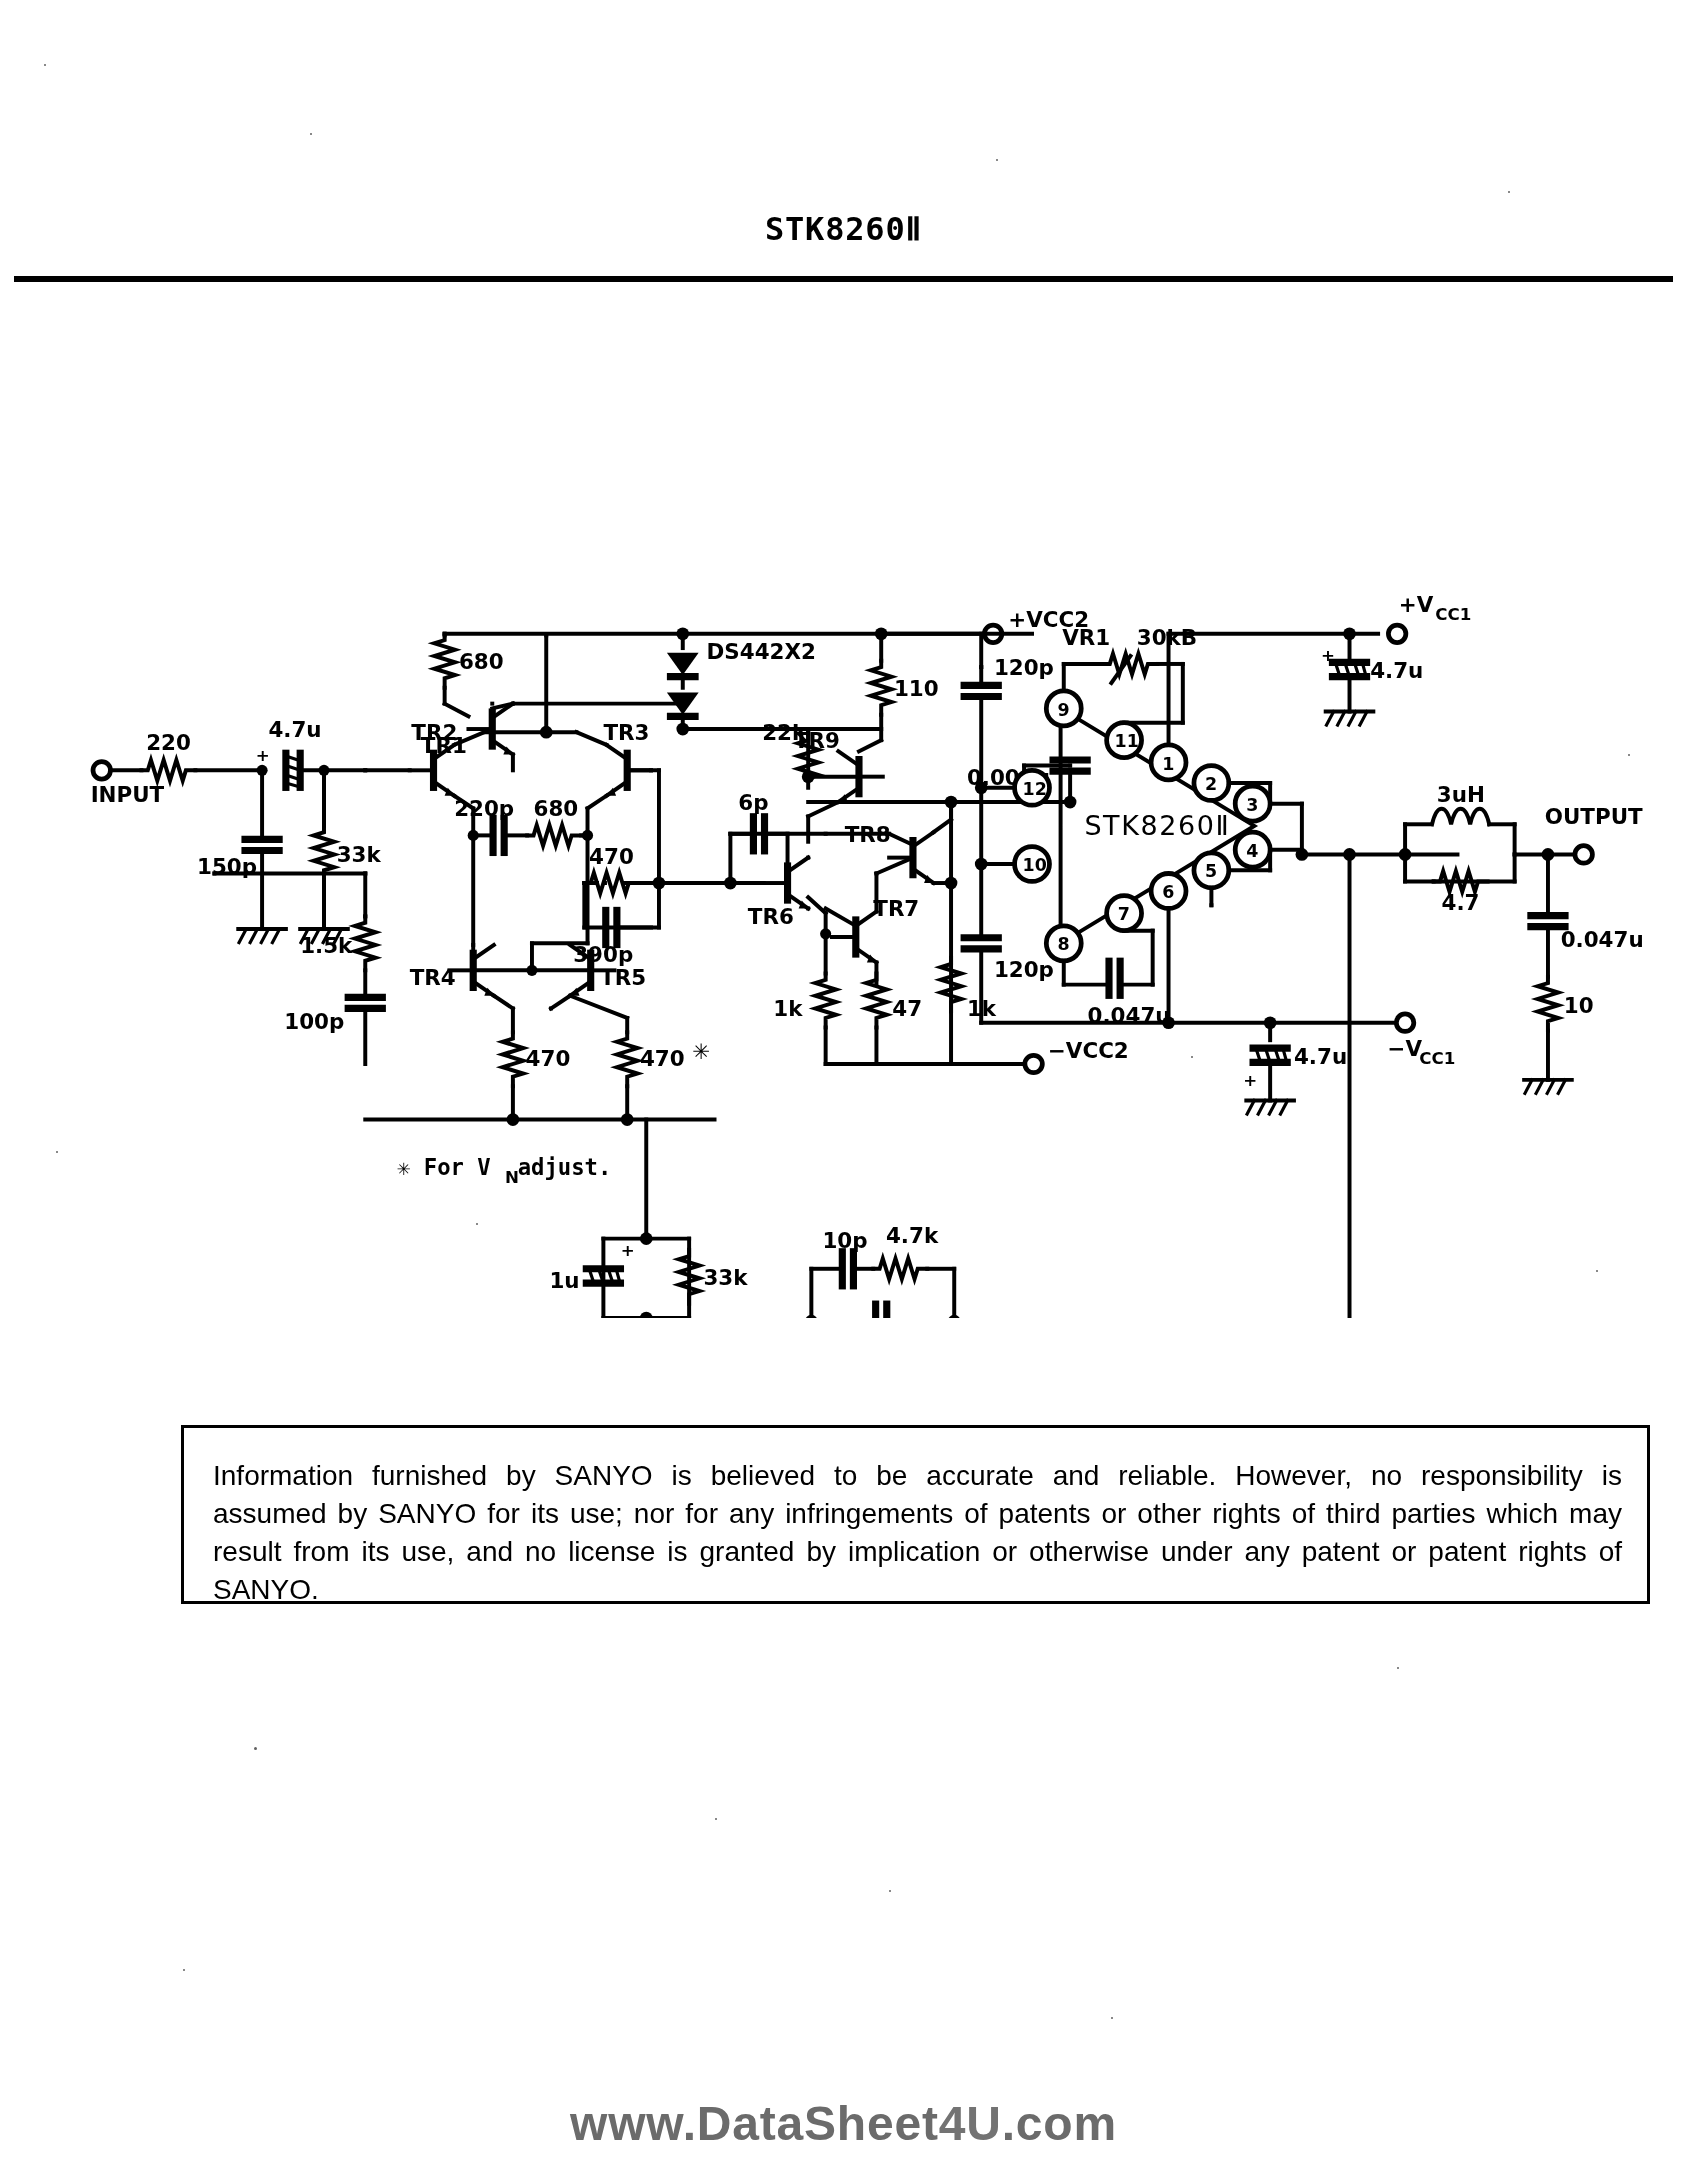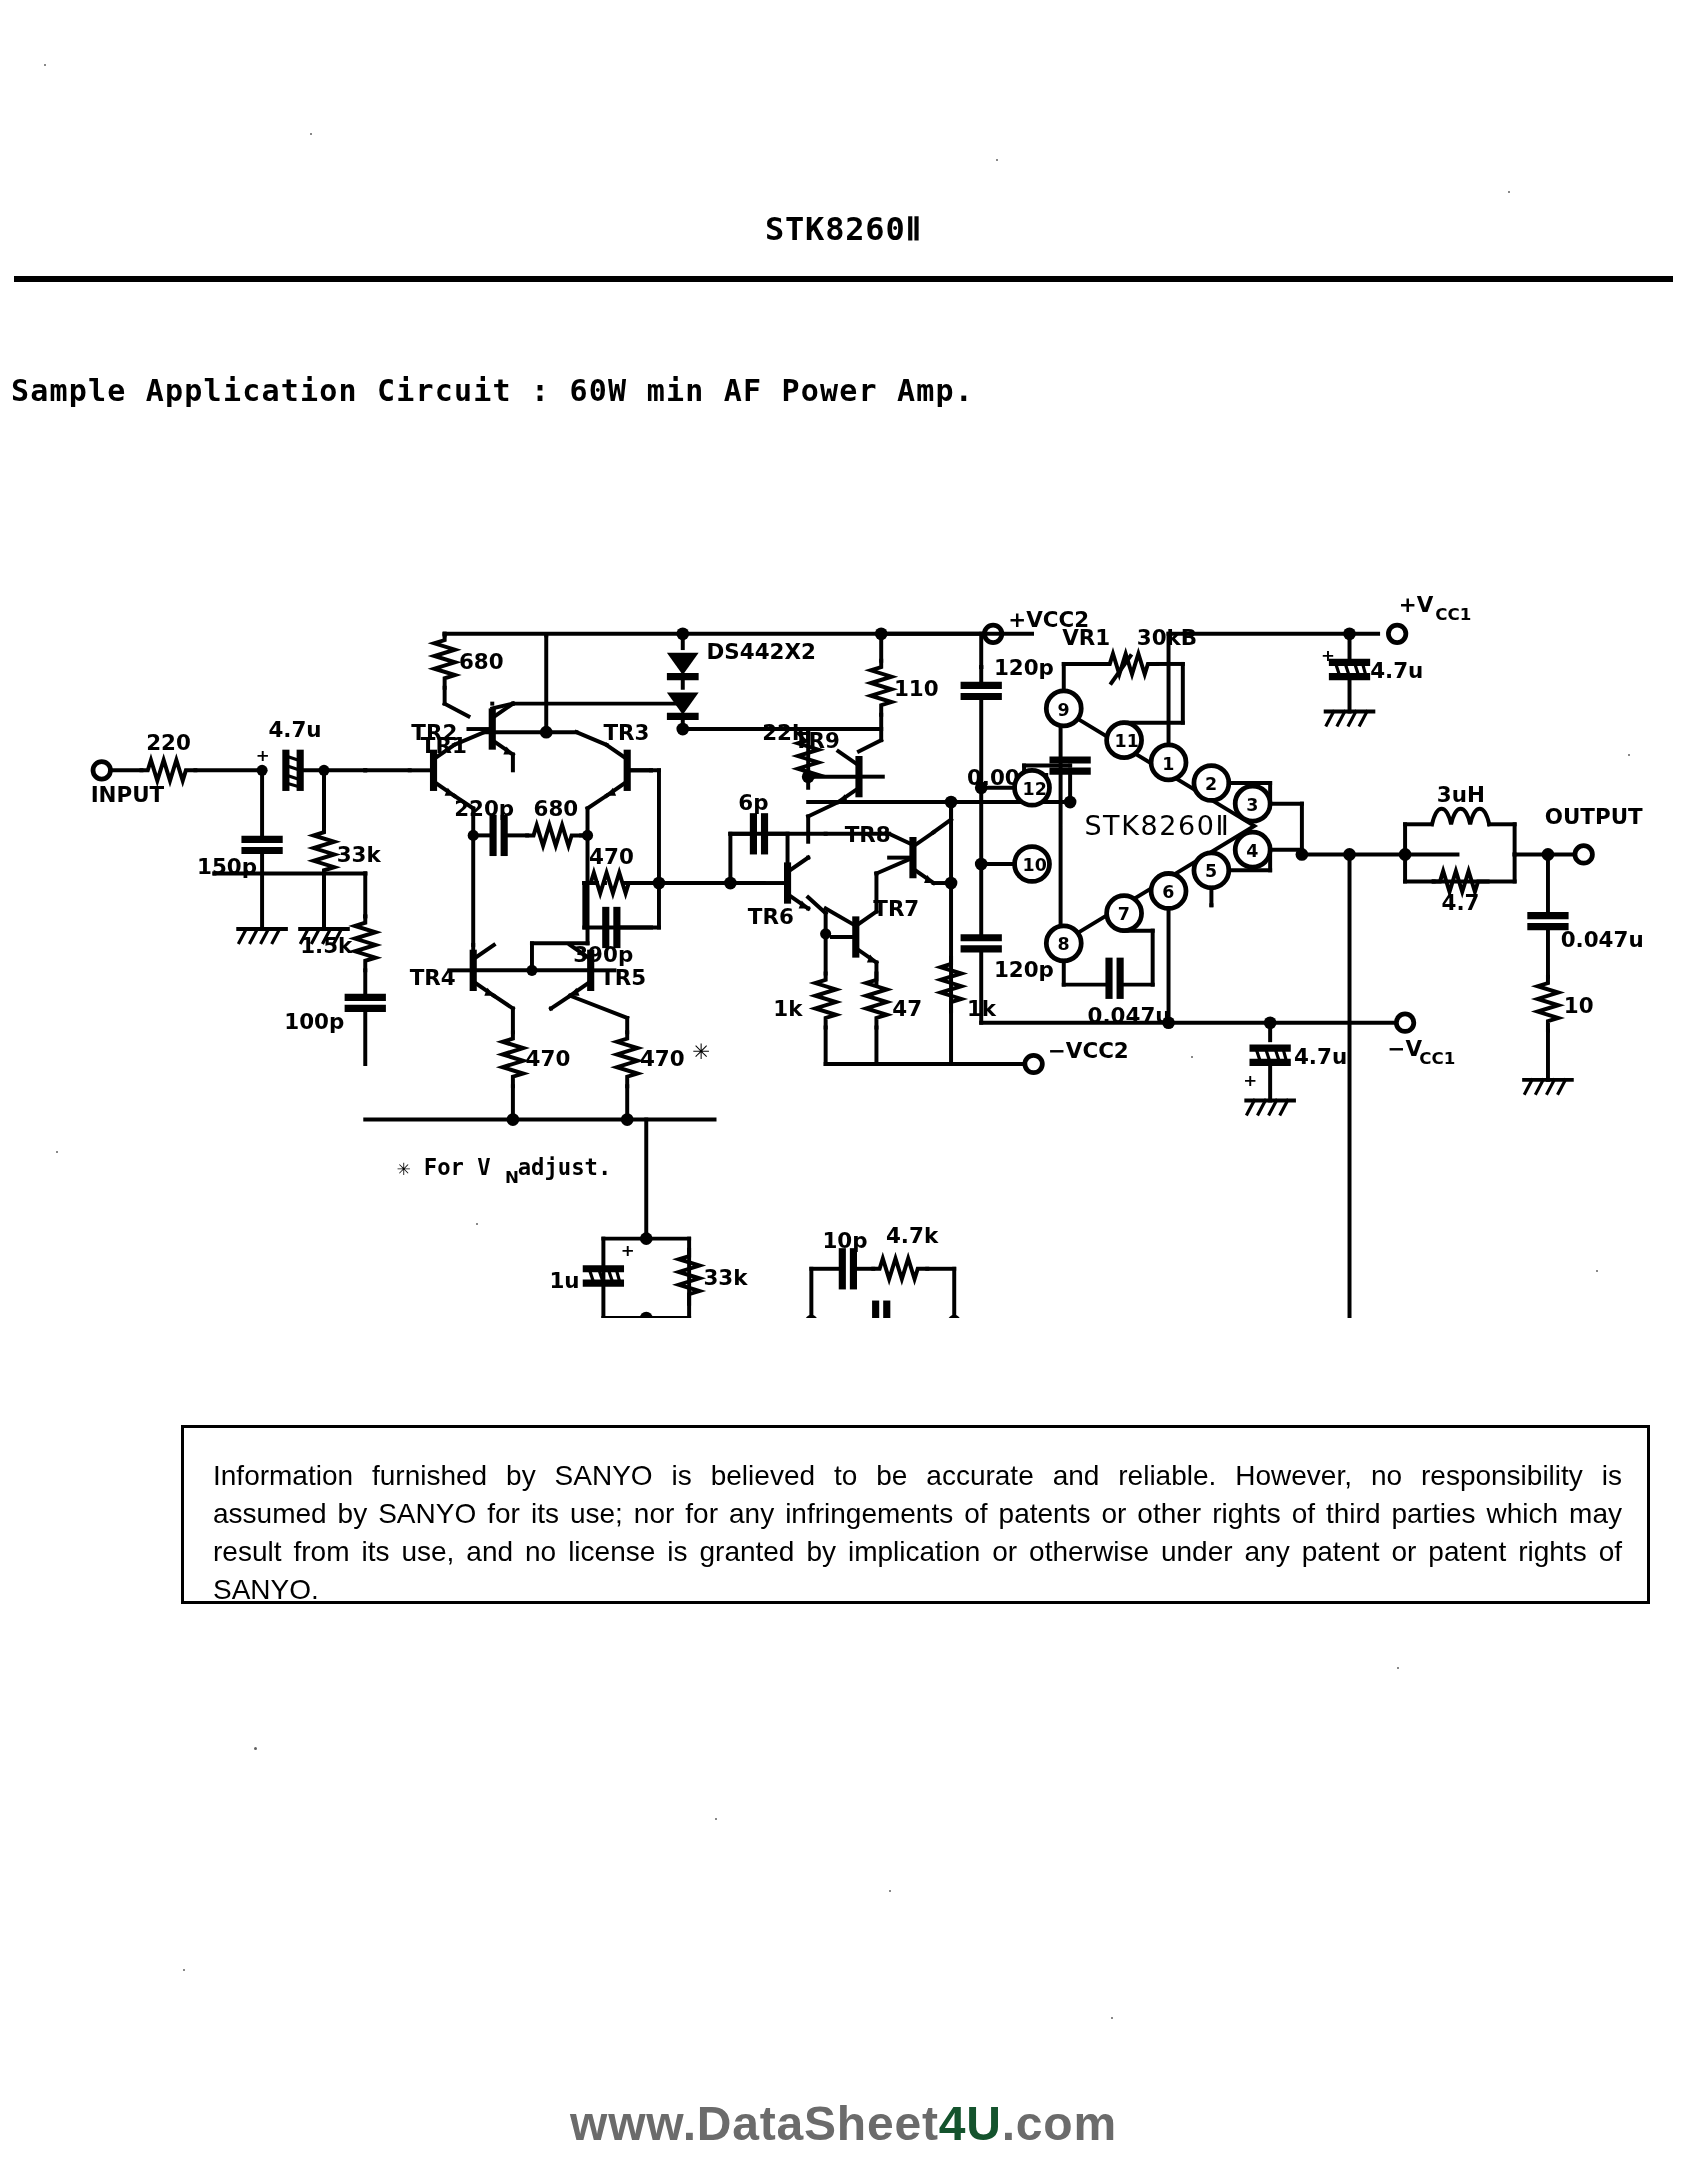--- a/index.html
+++ b/index.html
@@ -41,33 +41,32 @@
     word-spacing:2.4px;
   }
 
   
   #footer-watermark{
     position:absolute;left:0;top:2096px;width:1687px;text-align:center;
     font-family:"Liberation Sans", sans-serif;
     font-size:48px;font-weight:bold;letter-spacing:0.8px;
     color:#6b6b6b;white-space:nowrap;
   }
-  #footer-watermark .hl{color:#14532d;}
+  #footer-watermark .hl{color:#737373;}
 
   
   .speck{position:absolute;background:#000;border-radius:50%;opacity:.62;}
 </style>
 </head>
 <body>
 
 <div class="page">
 
   <div id="part-title">STK8260Ⅱ</div>
   <div id="header-rule"></div>
-  <div id="section-heading">Sample Application Circuit : 60W min AF Power Amp.</div>
 
   <div id="schematic">
   <svg width="1687" height="889" viewBox="0 0 2125 1120" xmlns="http://www.w3.org/2000/svg">
     <defs>
       <style>
         .w{stroke:#000;stroke-width:5;fill:none;stroke-linecap:square;}
         .wt{stroke:#000;stroke-width:4;fill:none;stroke-linecap:square;}
         .cap{stroke:#000;stroke-width:9;fill:none;stroke-linecap:butt;}
         .lbl{font-family:"DejaVu Sans",sans-serif;font-weight:bold;font-size:27px;fill:#000;}
         .lbl-s{font-family:"DejaVu Sans",sans-serif;font-weight:bold;font-size:21px;fill:#000;}

